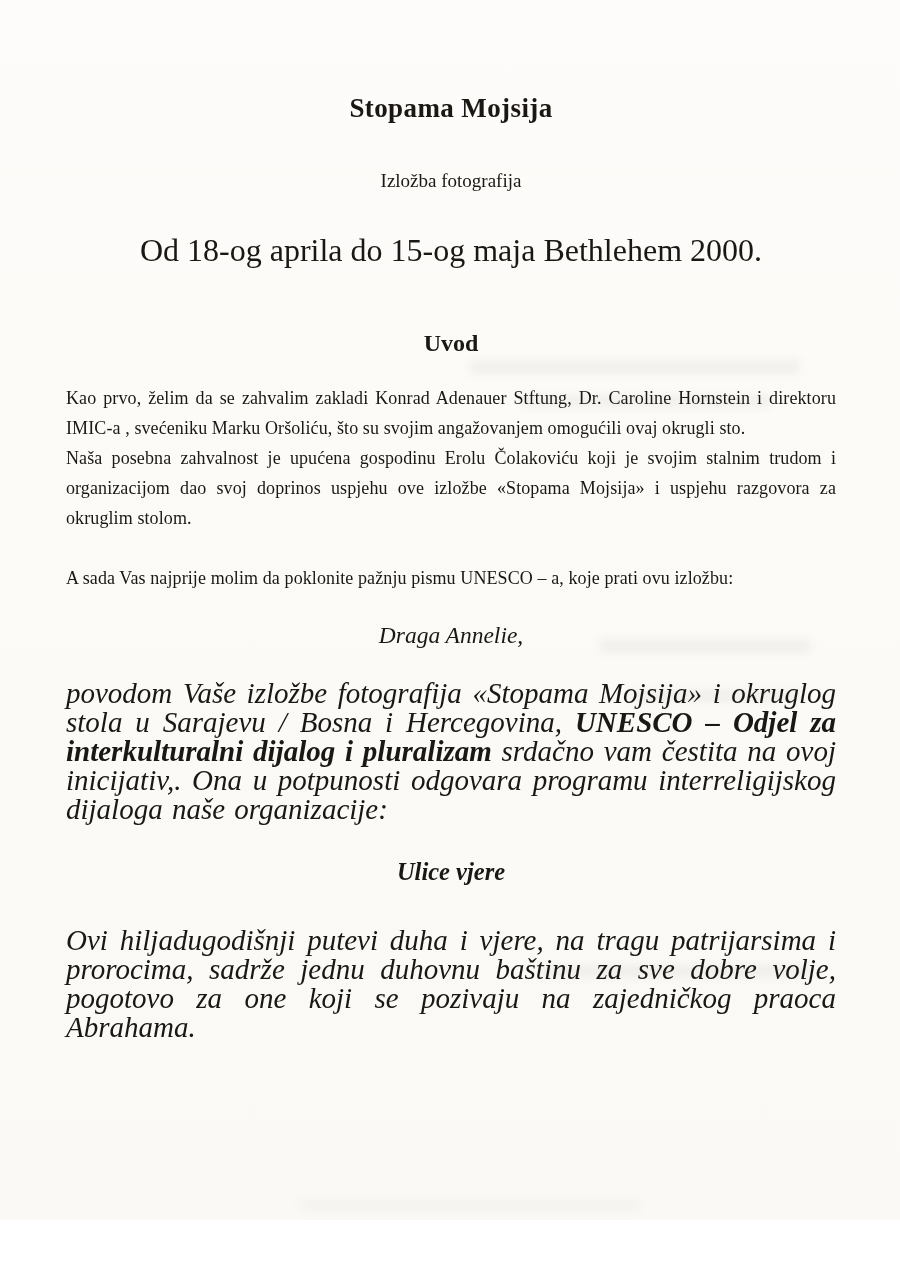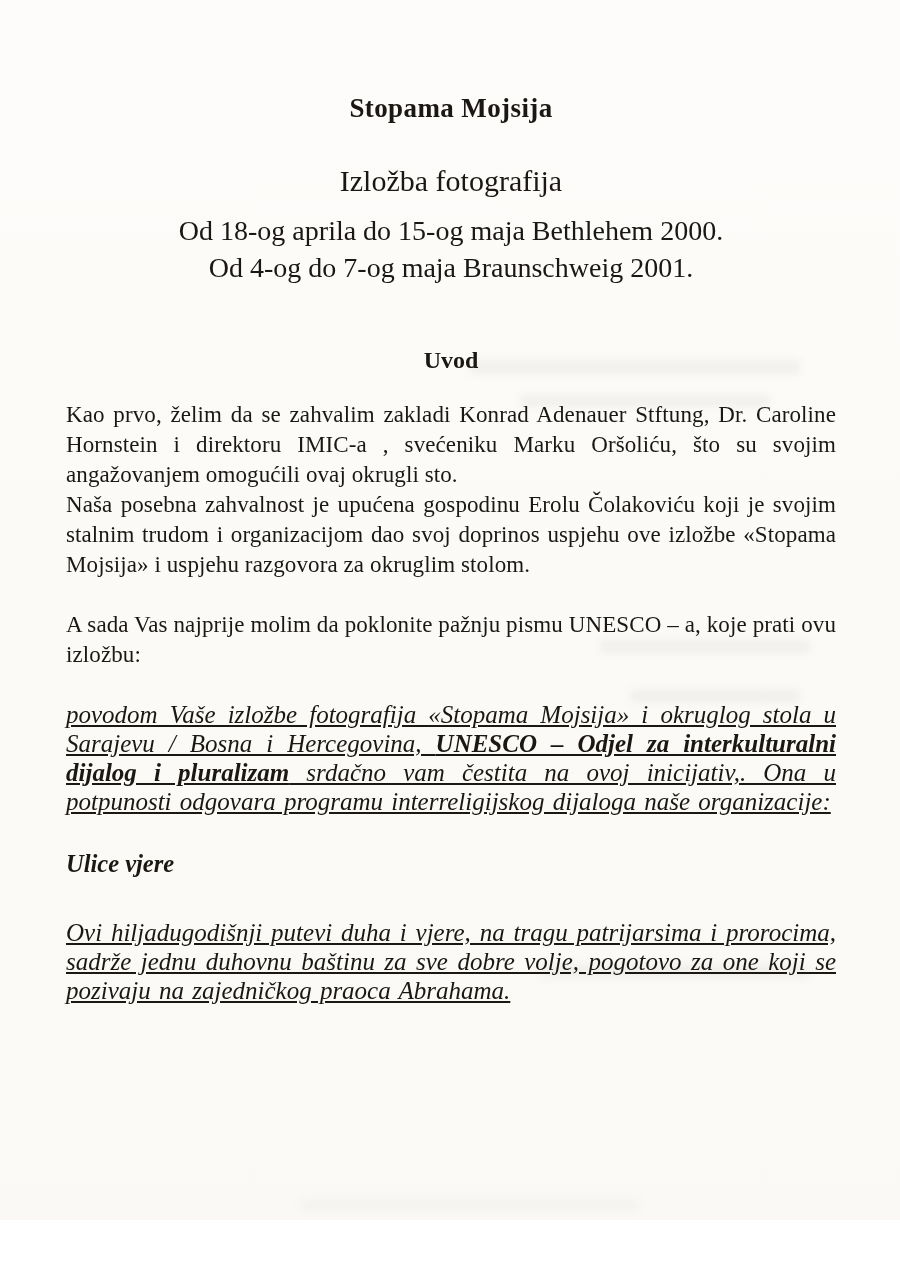--- a/index.html
+++ b/index.html
@@ -20,64 +20,63 @@
   }
   .doc-title {
     text-align: center;
     font-weight: bold;
     font-size: 27px;
     line-height: 32px;
     letter-spacing: 0.4px;
   }
   .doc-subtitle {
     text-align: center;
-    font-size: 30px;
+    font-size: 19px;
     line-height: 30px;
     margin-top: 42px;
   }
   .dates {
     text-align: center;
-    font-size: 28px;
+    font-size: 32px;
     line-height: 37px;
-    margin-top: 16px;
+    margin-top: 36px;
   }
   .section-heading {
     text-align: center;
     font-weight: bold;
     font-size: 24px;
     line-height: 28px;
     margin-top: 60px;
   }
   p { margin: 0; }
   .body-text {
-    font-size: 23px;
+    font-size: 18px;
     line-height: 30px;
     text-align: justify;
     letter-spacing: 0.1px;
   }
   .p-after-heading { margin-top: 26px; }
   .p-gap { margin-top: 30px; }
   .salutation {
     text-align: center;
     font-style: italic;
     font-size: 23.5px;
     line-height: 28px;
     margin-top: 28px;
   }
   .letter-text {
     font-style: italic;
-    font-size: 25px;
+    font-size: 29px;
     line-height: 29px;
     text-align: justify;
     word-spacing: 2px;
-    text-decoration: underline;
   }
   .letter-first { margin-top: 30px; }
   .letter-heading {
-    text-align: left;
+    text-align: center;
     font-style: italic;
     font-weight: bold;
     font-size: 24.5px;
     line-height: 28px;
     margin-top: 34px;
   }
   .letter-gap { margin-top: 40px; }
   .bold-run { font-weight: bold; }
 
   
@@ -106,31 +105,31 @@
   <div class="ghost g4"></div>
   <div class="ghost g5"></div>
   <div class="ghost g6"></div>
 
   <h1 class="doc-title">Stopama Mojsija</h1>
 
   <div class="doc-subtitle">Izložba fotografija</div>
 
   <div class="dates">
     <div>Od 18-og aprila do 15-og maja Bethlehem 2000.</div>
-    <div>Od 4-og do 7-og maja Braunschweig 2001.</div>
   </div>
 
   <h2 class="section-heading">Uvod</h2>
 
   <p class="body-text p-after-heading">Kao prvo, želim da se zahvalim zakladi Konrad Adenauer Stftung, Dr. Caroline Hornstein i direktoru IMIC-a , svećeniku Marku Oršoliću, što su svojim angažovanjem omogućili ovaj okrugli sto.</p>
 
   <p class="body-text">Naša posebna zahvalnost je upućena gospodinu Erolu Čolakoviću koji je svojim stalnim trudom i organizacijom dao svoj doprinos uspjehu ove izložbe «Stopama Mojsija» i uspjehu razgovora za okruglim stolom.</p>
 
   <p class="body-text p-gap">A sada Vas najprije molim da poklonite pažnju pismu UNESCO – a, koje prati ovu izložbu:</p>
 
+  <div class="salutation">Draga Annelie,</div>
 
   <p class="letter-text letter-first"><span>povodom Vaše izložbe fotografija «Stopama Mojsija» i okruglog stola u Sarajevu / Bosna i Hercegovina, </span><span class="bold-run">UNESCO – Odjel za interkulturalni dijalog i pluralizam</span><span> srdačno vam čestita na ovoj inicijativ,. Ona u potpunosti odgovara programu interreligijskog dijaloga naše organizacije:</span></p>
 
   <h3 class="letter-heading">Ulice vjere</h3>
 
   <p class="letter-text letter-gap">Ovi hiljadugodišnji putevi duha i vjere, na tragu patrijarsima i prorocima, sadrže jednu duhovnu baštinu za sve dobre volje, pogotovo za one koji se pozivaju na zajedničkog praoca Abrahama.</p>
 
 
 </div>
 

